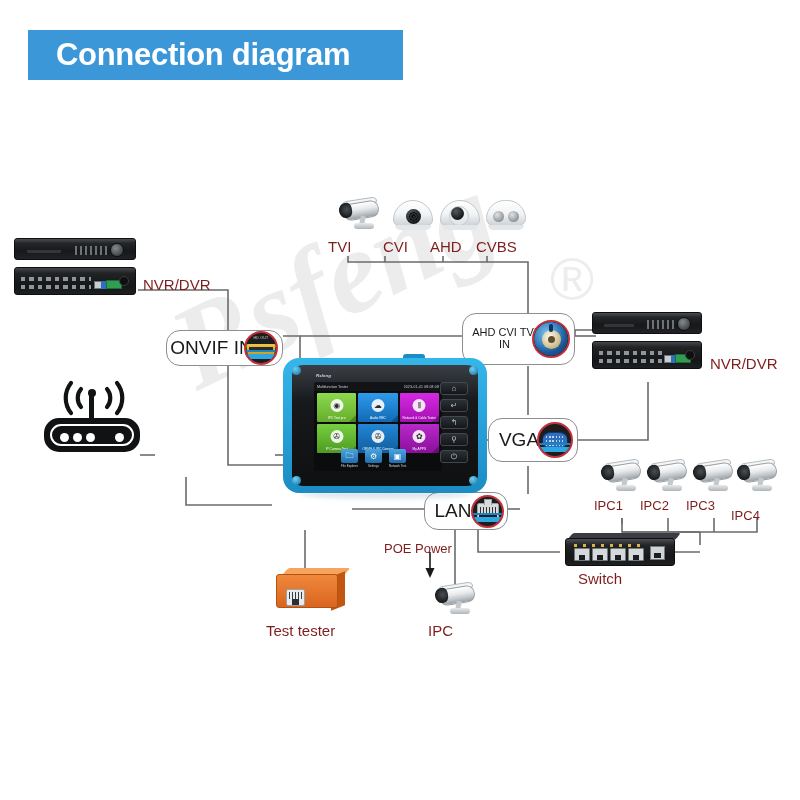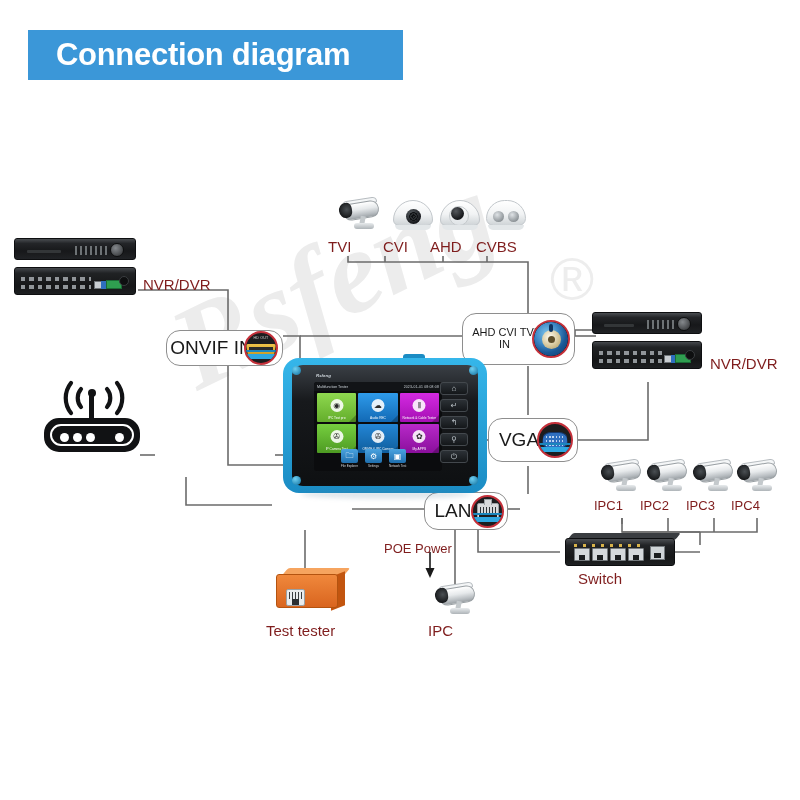--- a/index.html
+++ b/index.html
@@ -530,21 +530,21 @@
       <div class="sun"></div>
         <div class="barrel"></div>
         <div class="lens"></div>
       <div class="mount"></div>
         <div class="base"></div>
       </div>
 
     <div class="caption cap-sm" style="left:2px;top:38px;width:48px;">IPC1</div>
     <div class="caption cap-sm" style="left:48px;top:38px;width:48px;">IPC2</div>
     <div class="caption cap-sm" style="left:94px;top:38px;width:48px;">IPC3</div>
-    <div class="caption cap-sm" style="left:139px;top:38px;width:48px;">IPC4</div>
+    <div class="caption cap-sm" style="left:139px;top:48px;width:48px;">IPC4</div>
   </div>
 
   <div id="switch-dev" style="left:565px;top:538px;width:120px;height:34px;">
     <div class="sw-top"></div>
     <div class="sw-body">
       <div class="sw-leds"></div>
       <div class="sw-ports">
         <div class="sw-port"></div>
           <div class="sw-port"></div>
         <div class="sw-port"></div>

